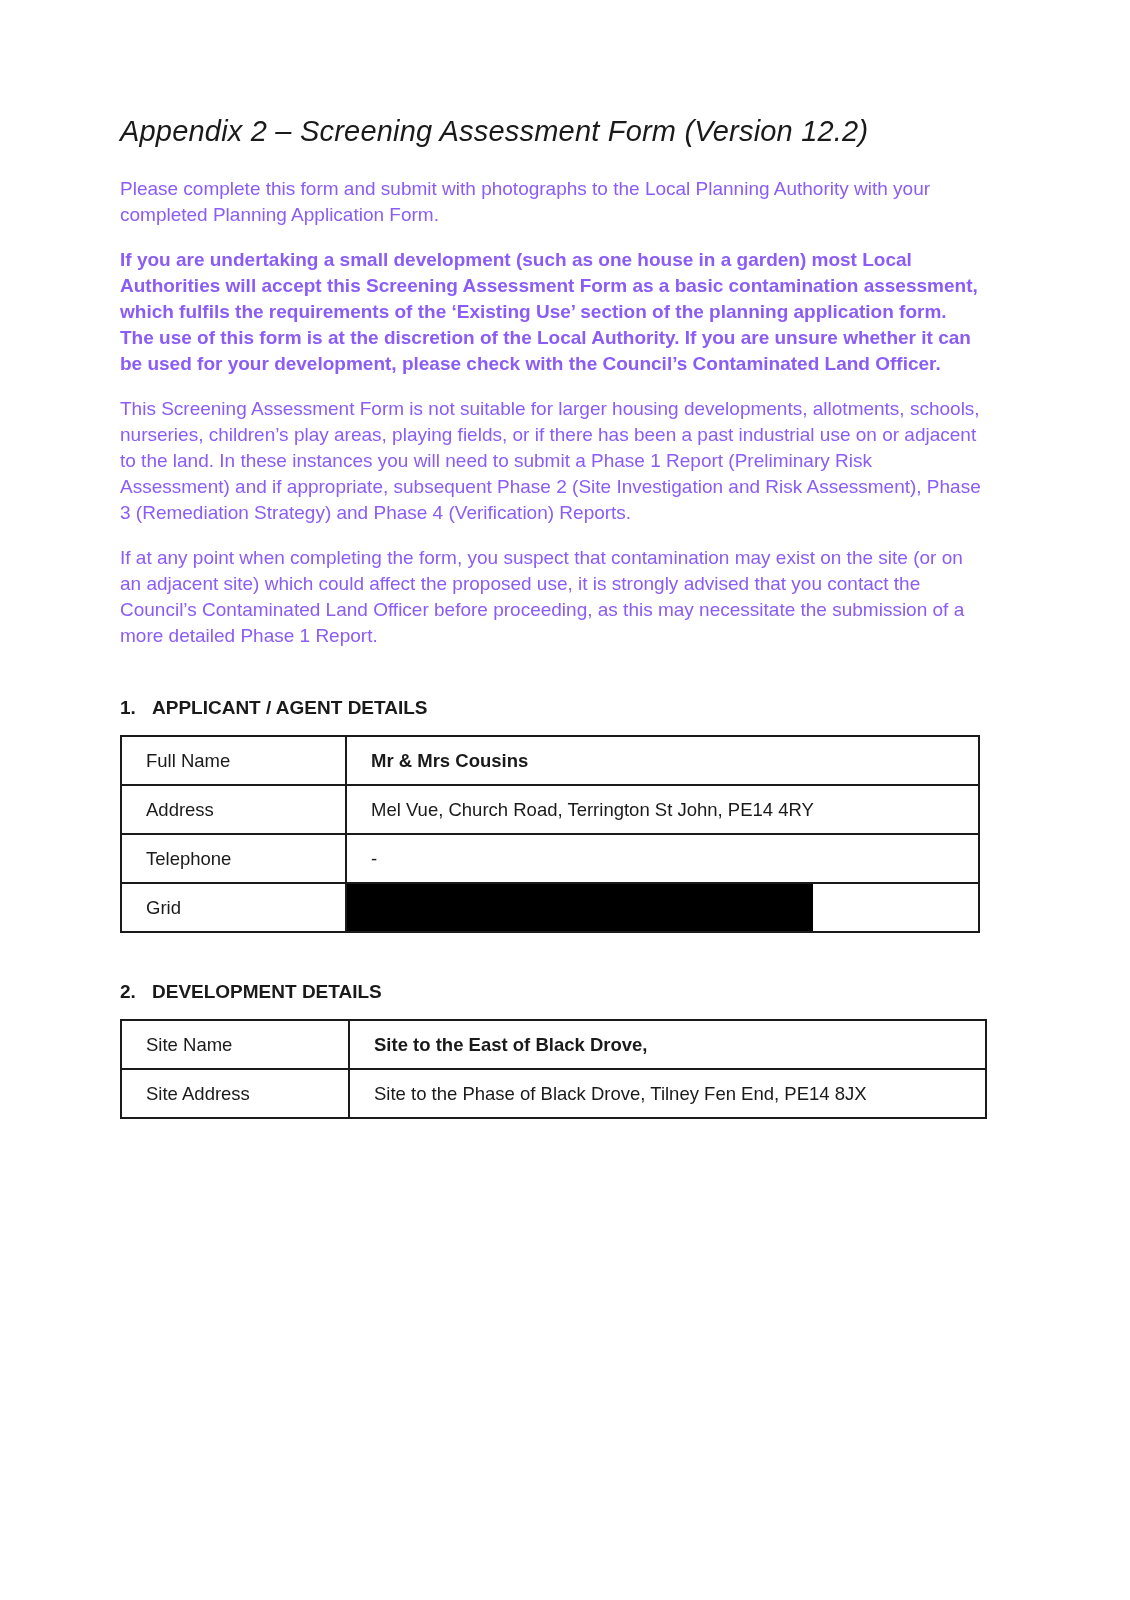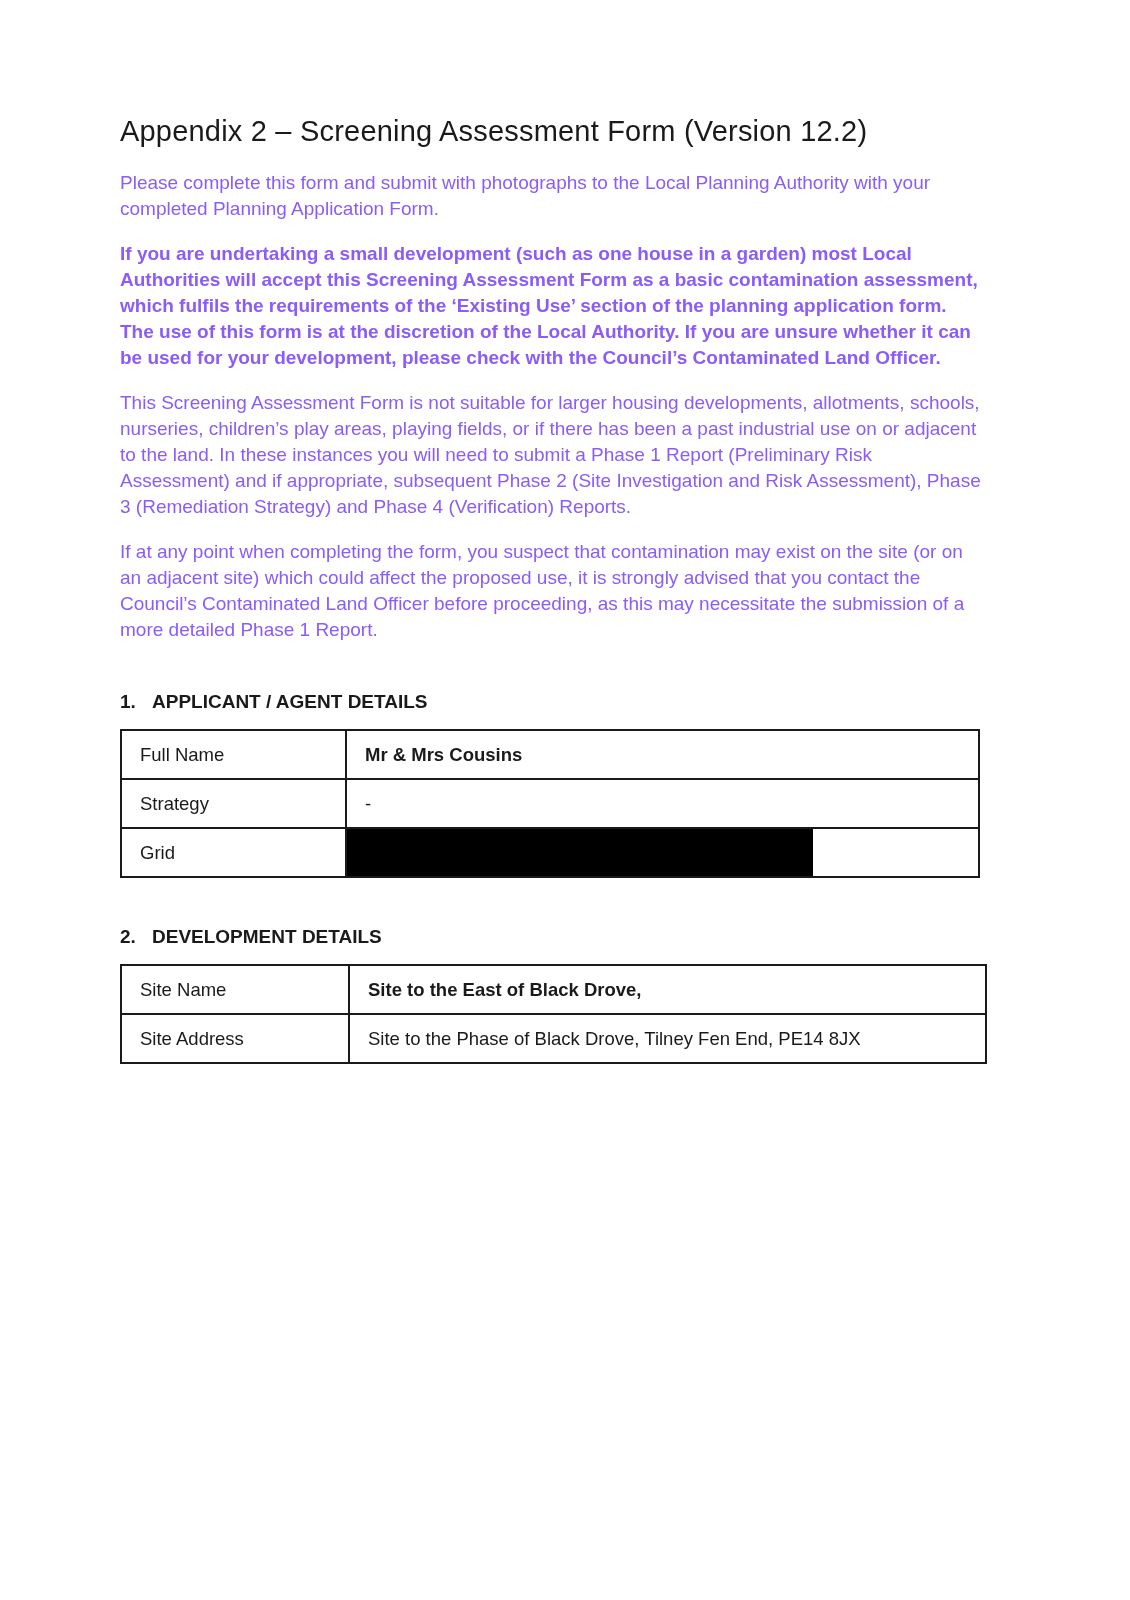--- a/index.html
+++ b/index.html
@@ -10,23 +10,24 @@
     box-sizing: border-box;
     background: #ffffff;
     color: #111;
     font-family: "Liberation Sans", sans-serif;
     padding: 115px 145px 0 120px;
     overflow: hidden;
   }
   h1.doc-title {
     font-size: 29px;
     font-weight: 400;
-    margin: 0 0 22px 0;
+    margin: 0 0 28px 0;
     letter-spacing: 0.2px;
     color: #1a1a1a;
+    font-style: italic;
   }
   .para {
     font-size: 19px;
     line-height: 1.37;
     margin: 0 0 19px 0;
     color: #8b5cf6;
   }
   .para.bold { font-weight: 700; }
   .section-heading {
     display: flex;
@@ -35,21 +36,21 @@
     color: #1a1a1a;
     margin: 48px 0 16px 0;
   }
   .section-heading .num { width: 32px; flex: 0 0 32px; }
   table.form-table {
     border-collapse: collapse;
     table-layout: fixed;
   }
   table.form-table td {
     border: 2px solid #1a1a1a;
-    padding: 0 18px;
+    padding: 0 24px;
     vertical-align: middle;
     font-size: 18.5px;
     color: #1a1a1a;
     overflow: hidden;
     white-space: nowrap;
   }
   td.label-cell { font-size: 18.5px; }
   td.v-large { font-size: 26px; font-weight: bold; }
   td.v-med   { font-size: 20.5px; }
   td.v-num   { font-size: 25px; }
@@ -85,21 +86,25 @@
     <colgroup>
       <col style="width:225px;">
       <col style="width:633px;">
     </colgroup>
     <tbody>
       <tr class="form-row">
         <td class="label-cell">Full Name</td>
         <td class="v-large">Mr &amp; Mrs Cousins</td>
       </tr>
       <tr class="form-row">
-        <td class="label-cell">Strategy</td>
+        <td class="label-cell">Address</td>
+        <td class="v-med">Mel Vue, Church Road, Terrington St John, PE14 4RY</td>
+      </tr>
+      <tr class="form-row">
+        <td class="label-cell">Telephone</td>
         <td class="v-med">-</td>
       </tr>
       <tr class="form-row">
         <td class="label-cell">Grid</td>
         <td class="v-med email-cell">
           <div class="redaction"></div>
         </td>
       </tr>
     </tbody>
   </table>

